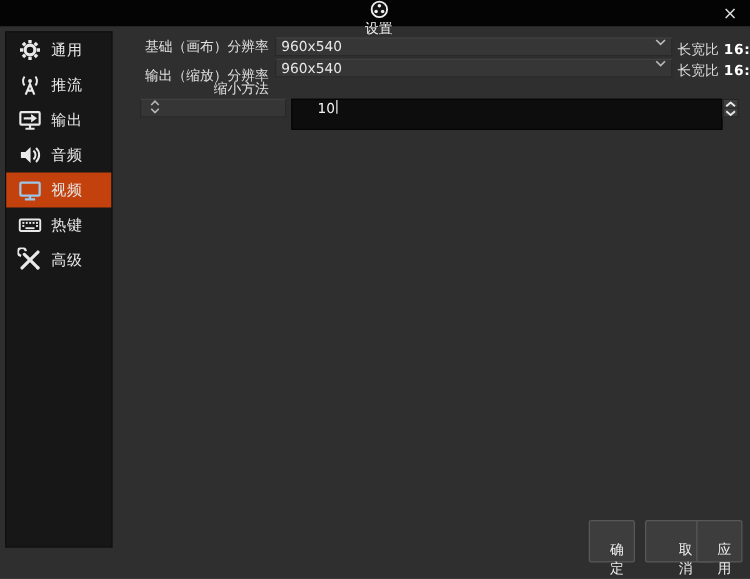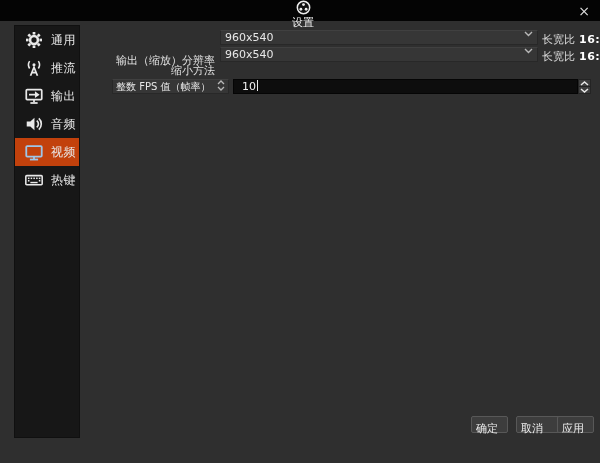--- a/index.html
+++ b/index.html
@@ -18,21 +18,21 @@
   }
   #titlebar .logo { width:15px; height:15px; margin-left:7px; flex:0 0 auto; }
   #titlebar .title { margin-left:6px; font-size:11px; color:#f0f0f0; }
   #close-btn {
     position:absolute; right:0; top:0; width:32px; height:21px;
     display:flex; align-items:center; justify-content:center;
     color:#dcdcdc; font-size:14px; line-height:1; cursor:default;
   }
   
   #sidebar {
-    position:absolute; left:14px; top:25px; width:66px; height:413px;
+    position:absolute; left:4px; top:25px; width:86px; height:413px;
     background:#171717; border:1px solid #101010;
   }
   .nav-item {
     height:28px; display:flex; align-items:center; padding-left:9px;
     color:#e9e9e9;
   }
   .nav-item.selected { background:#c2410c; }
   .nav-item svg { width:20px; height:20px; flex:0 0 auto; color:#e9e9e9; }
   .nav-item.selected svg { color:#9ec6e8; }
   .nav-item .nav-label { margin-left:7px; font-size:12px; letter-spacing:0.5px; }
@@ -45,42 +45,42 @@
     position:absolute; height:15px; background:#363636;
     border:1px solid #282828; border-top-color:#404040;
     display:flex; align-items:flex-start; padding:0 4px; color:#e8e8e8;
     white-space:nowrap; overflow:hidden;
   }
   .combo .combo-value { flex:1 1 auto; overflow:hidden; }
   .combo .chev, .combo .dchev { flex:0 0 auto; margin-left:4px; }
   .aspect { position:absolute; white-space:nowrap; color:#dcdcdc; }
   .aspect b { color:#ffffff; margin-left:4px; letter-spacing:0.5px; }
   #fps-input {
-    position:absolute; left:233px; top:79px; width:345px; height:15px;
+    position:absolute; left:233px; top:79px; width:345px; height:25px;
     background:#0d0d0d; border:1px solid #050505;
-    display:flex; padding-left:8px; color:#f2f2f2;
+    display:flex; padding-left:20px; color:#f2f2f2;
   }
   #fps-caret {
     display:inline-block; width:1px; height:11px; background:#e8e8e8; margin-left:1px;
   }
   #fps-spin {
     position:absolute; left:578px; top:79px; width:13px; height:15px;
     display:flex; flex-direction:column;
   }
   #fps-spin .spin-btn {
     flex:1 1 auto; background:#3e3e3e; border:1px solid #242424;
     display:flex; align-items:center; justify-content:center; padding:0;
   }
   #fps-spin .spin-btn + .spin-btn { border-top:none; }
   
   .dlg-btn {
     position:absolute; top:416px; height:17px;
     background:#3d3d3d; border:1px solid #585858; border-radius:2px;
-    color:#eeeeee; font-size:11px; line-height:15px; text-align:left;
-    padding:4px;
+    color:#eeeeee; font-size:11px; line-height:15px; text-align:right;
+    padding:16px;
   }
 </style>
 </head>
 <body>
 
 <div id="window">
 
   <div id="titlebar">
     <svg class="logo" viewBox="0 0 16 16">
       <circle cx="8" cy="8" r="6.6" fill="#101010" stroke="#ededed" stroke-width="1.6"></circle>
@@ -153,22 +153,32 @@
           <rect x="10.3" y="8.3" width="1.7" height="1.7"></rect>
             <rect x="13.3" y="8.3" width="1.7" height="1.7"></rect>
           <rect x="16.3" y="8.3" width="1.7" height="1.7"></rect>
           <rect x="4.3" y="11" width="1.7" height="1.7"></rect>
             <rect x="16.3" y="11" width="1.7" height="1.7"></rect>
           <rect x="7" y="13" width="8" height="1.6"></rect>
         </g>
       </svg>
       <span class="nav-label">热键</span>
     </div>
-  </div>
-
+    <div class="nav-item">
+      <svg viewBox="0 0 22 22">
+        <line x1="6" y1="6" x2="18" y2="18" stroke="currentColor" stroke-width="2.8" stroke-linecap="round"></line>
+        <line x1="18" y1="4" x2="4" y2="18" stroke="currentColor" stroke-width="2.8" stroke-linecap="round"></line>
+        <path d="M3.2 7.4 A 3.6 3.6 0 1 1 7.4 3.2" fill="none" stroke="currentColor" stroke-width="2"></path>
+        <circle cx="17.8" cy="17.8" r="1.6" fill="currentColor"></circle>
+      </svg>
+      <span class="nav-label">高级</span>
+    </div>
+  </div>
+
+  <div class="fld-label" style="left:93px; top:31px;">基础（画布）分辨率</div>
   <div class="combo" style="left:220px; top:30px; width:318px;">
     <span class="combo-value">960x540</span>
     <svg class="chev" width="9" height="6" viewBox="0 0 9 6">
       <polyline points="1,1 4.5,4.5 8,1" fill="none" stroke="#b8b8b8" stroke-width="1.4"></polyline>
     </svg>
   </div>
   <div class="aspect" style="left:542px; top:32px;">
     <span>长宽比</span><b>16:9</b>
   </div>
 
@@ -179,21 +189,20 @@
       <polyline points="1,1 4.5,4.5 8,1" fill="none" stroke="#b8b8b8" stroke-width="1.4"></polyline>
     </svg>
   </div>
   <div class="aspect" style="left:542px; top:49px;">
     <span>长宽比</span><b>16:9</b>
   </div>
 
   <div class="fld-label" style="left:93px; top:64px;">缩小方法</div>
 
   <div class="combo" style="left:112px; top:79px; width:117px; font-size:10px; padding:0 3px;">
-    <span class="combo-value">整数 FPS 值（帧率）</span>
     <svg class="dchev" width="8" height="11" viewBox="0 0 8 11">
       <polyline points="1,4 4,1 7,4" fill="none" stroke="#b8b8b8" stroke-width="1.3"></polyline>
       <polyline points="1,7 4,10 7,7" fill="none" stroke="#b8b8b8" stroke-width="1.3"></polyline>
     </svg>
   </div>
   <div id="fps-input">
     <span>10</span>
       <span id="fps-caret"></span>
   </div>
   <div id="fps-spin">

